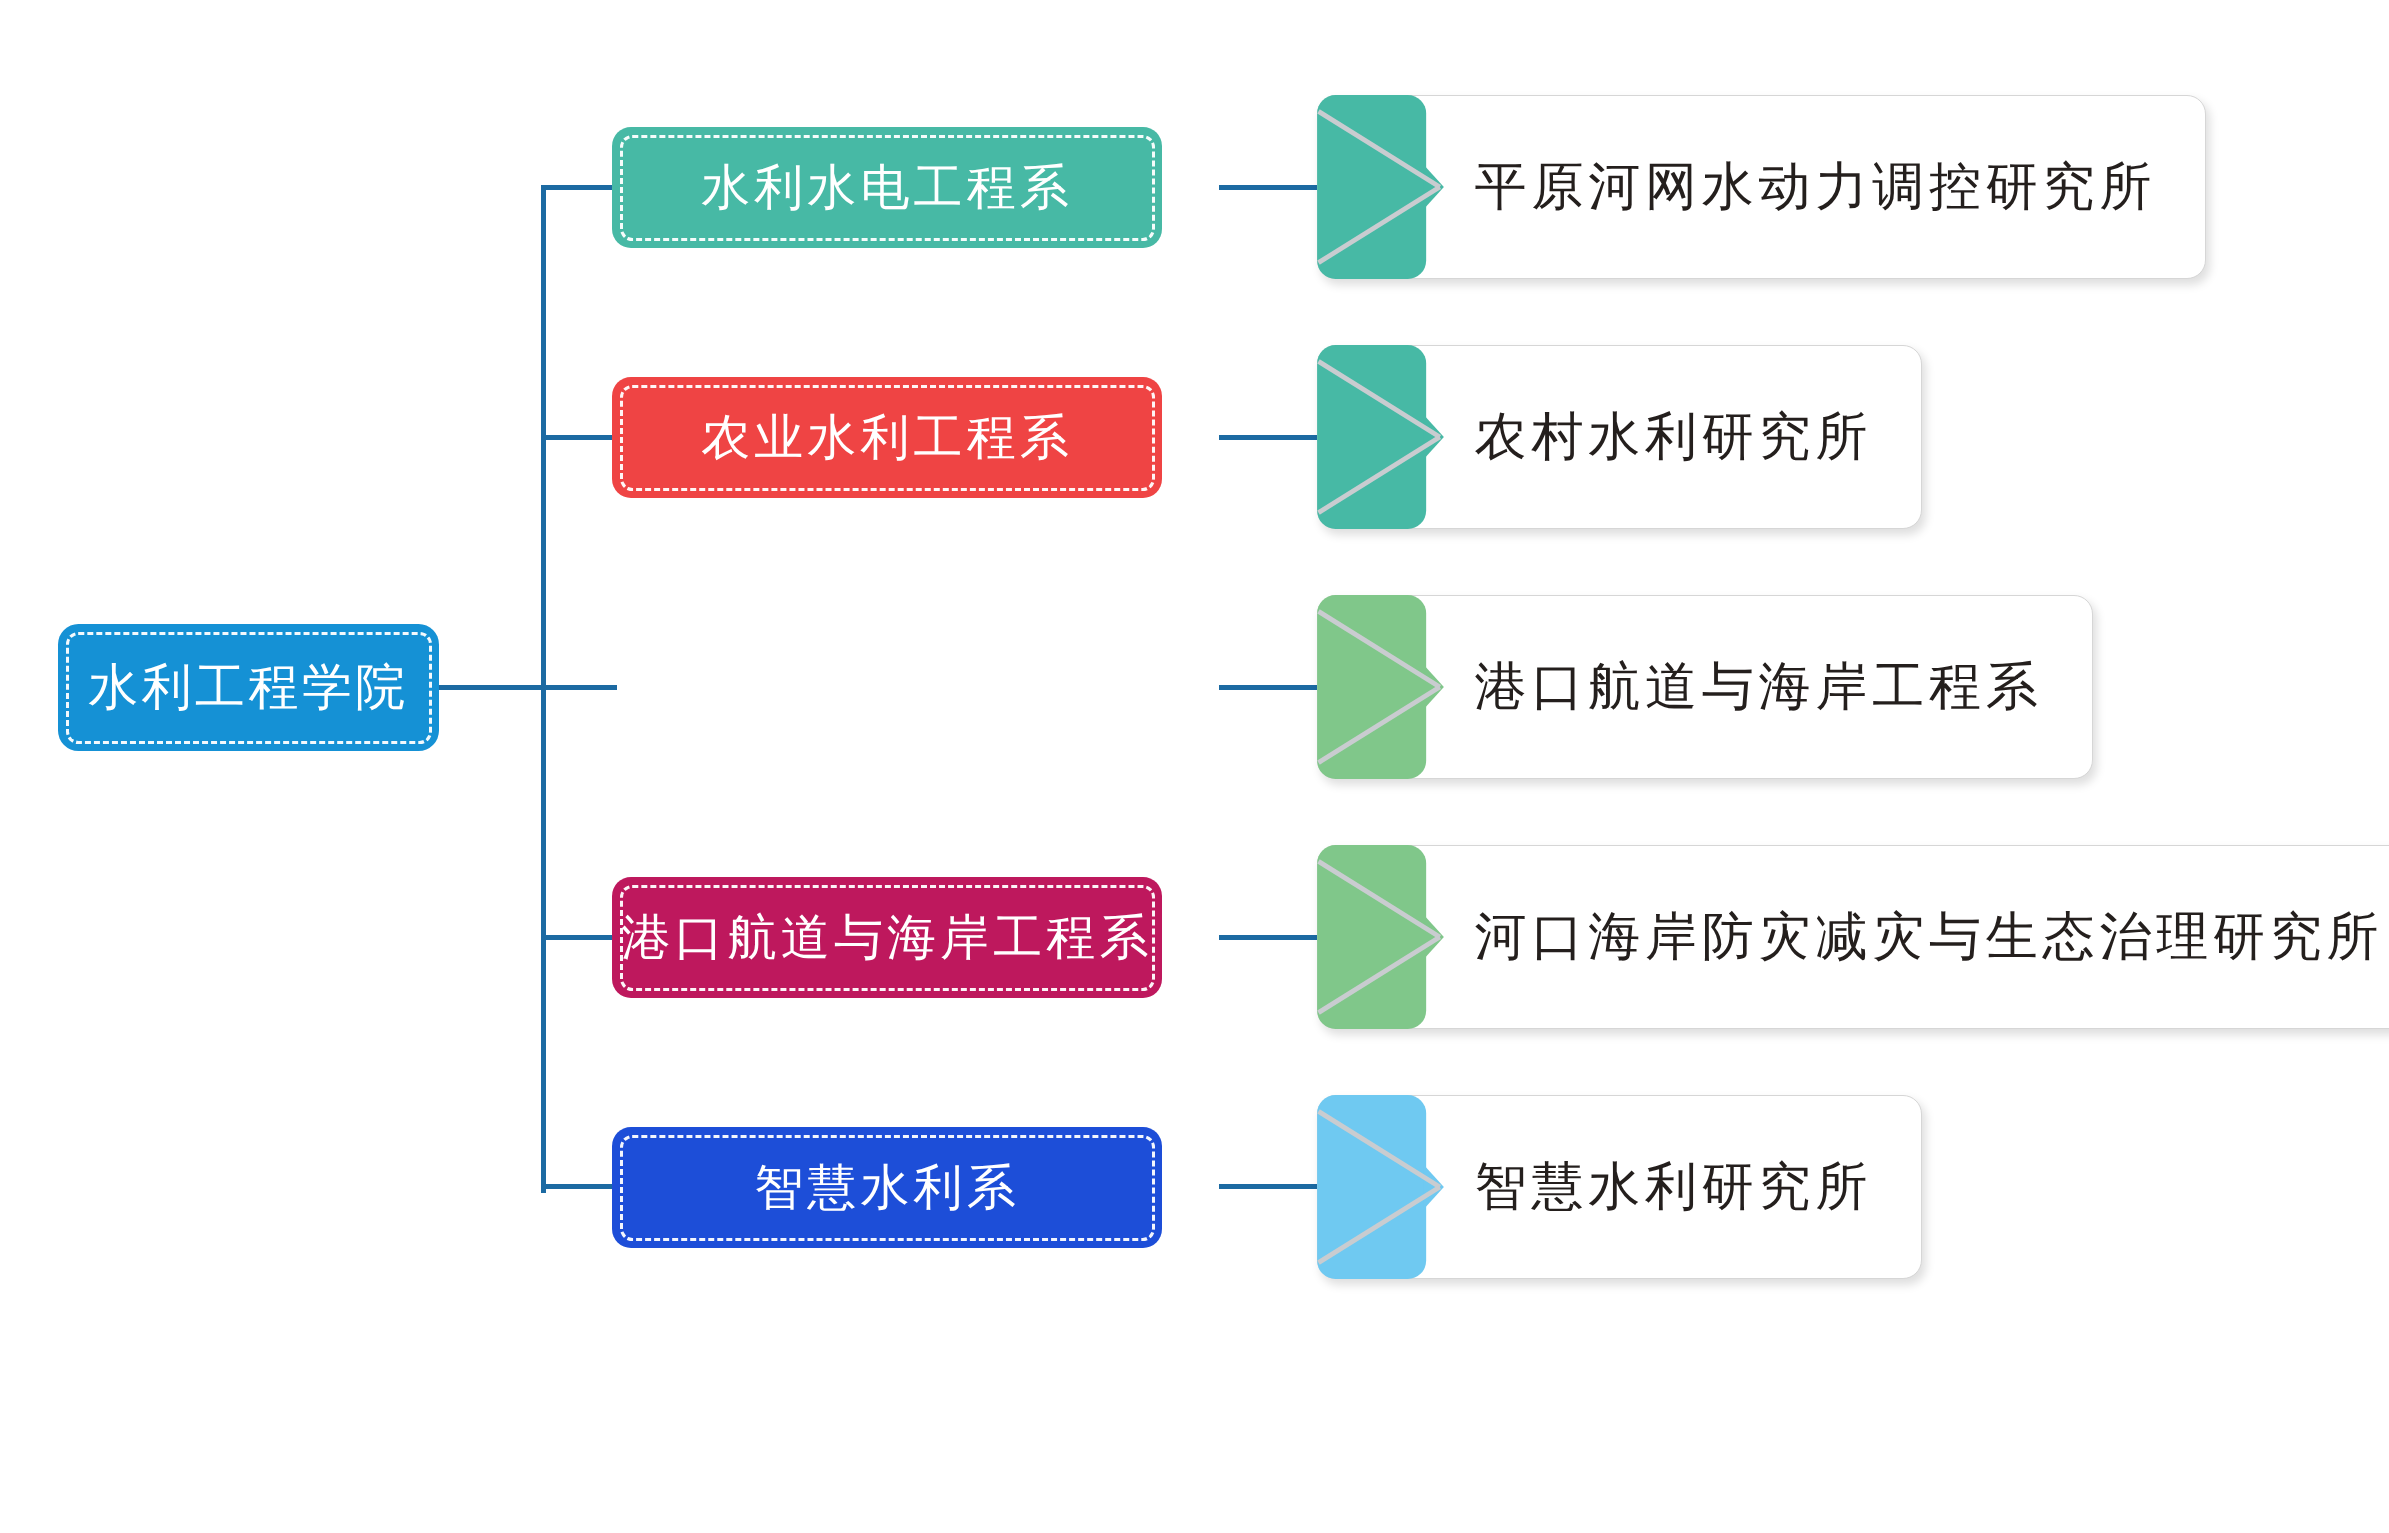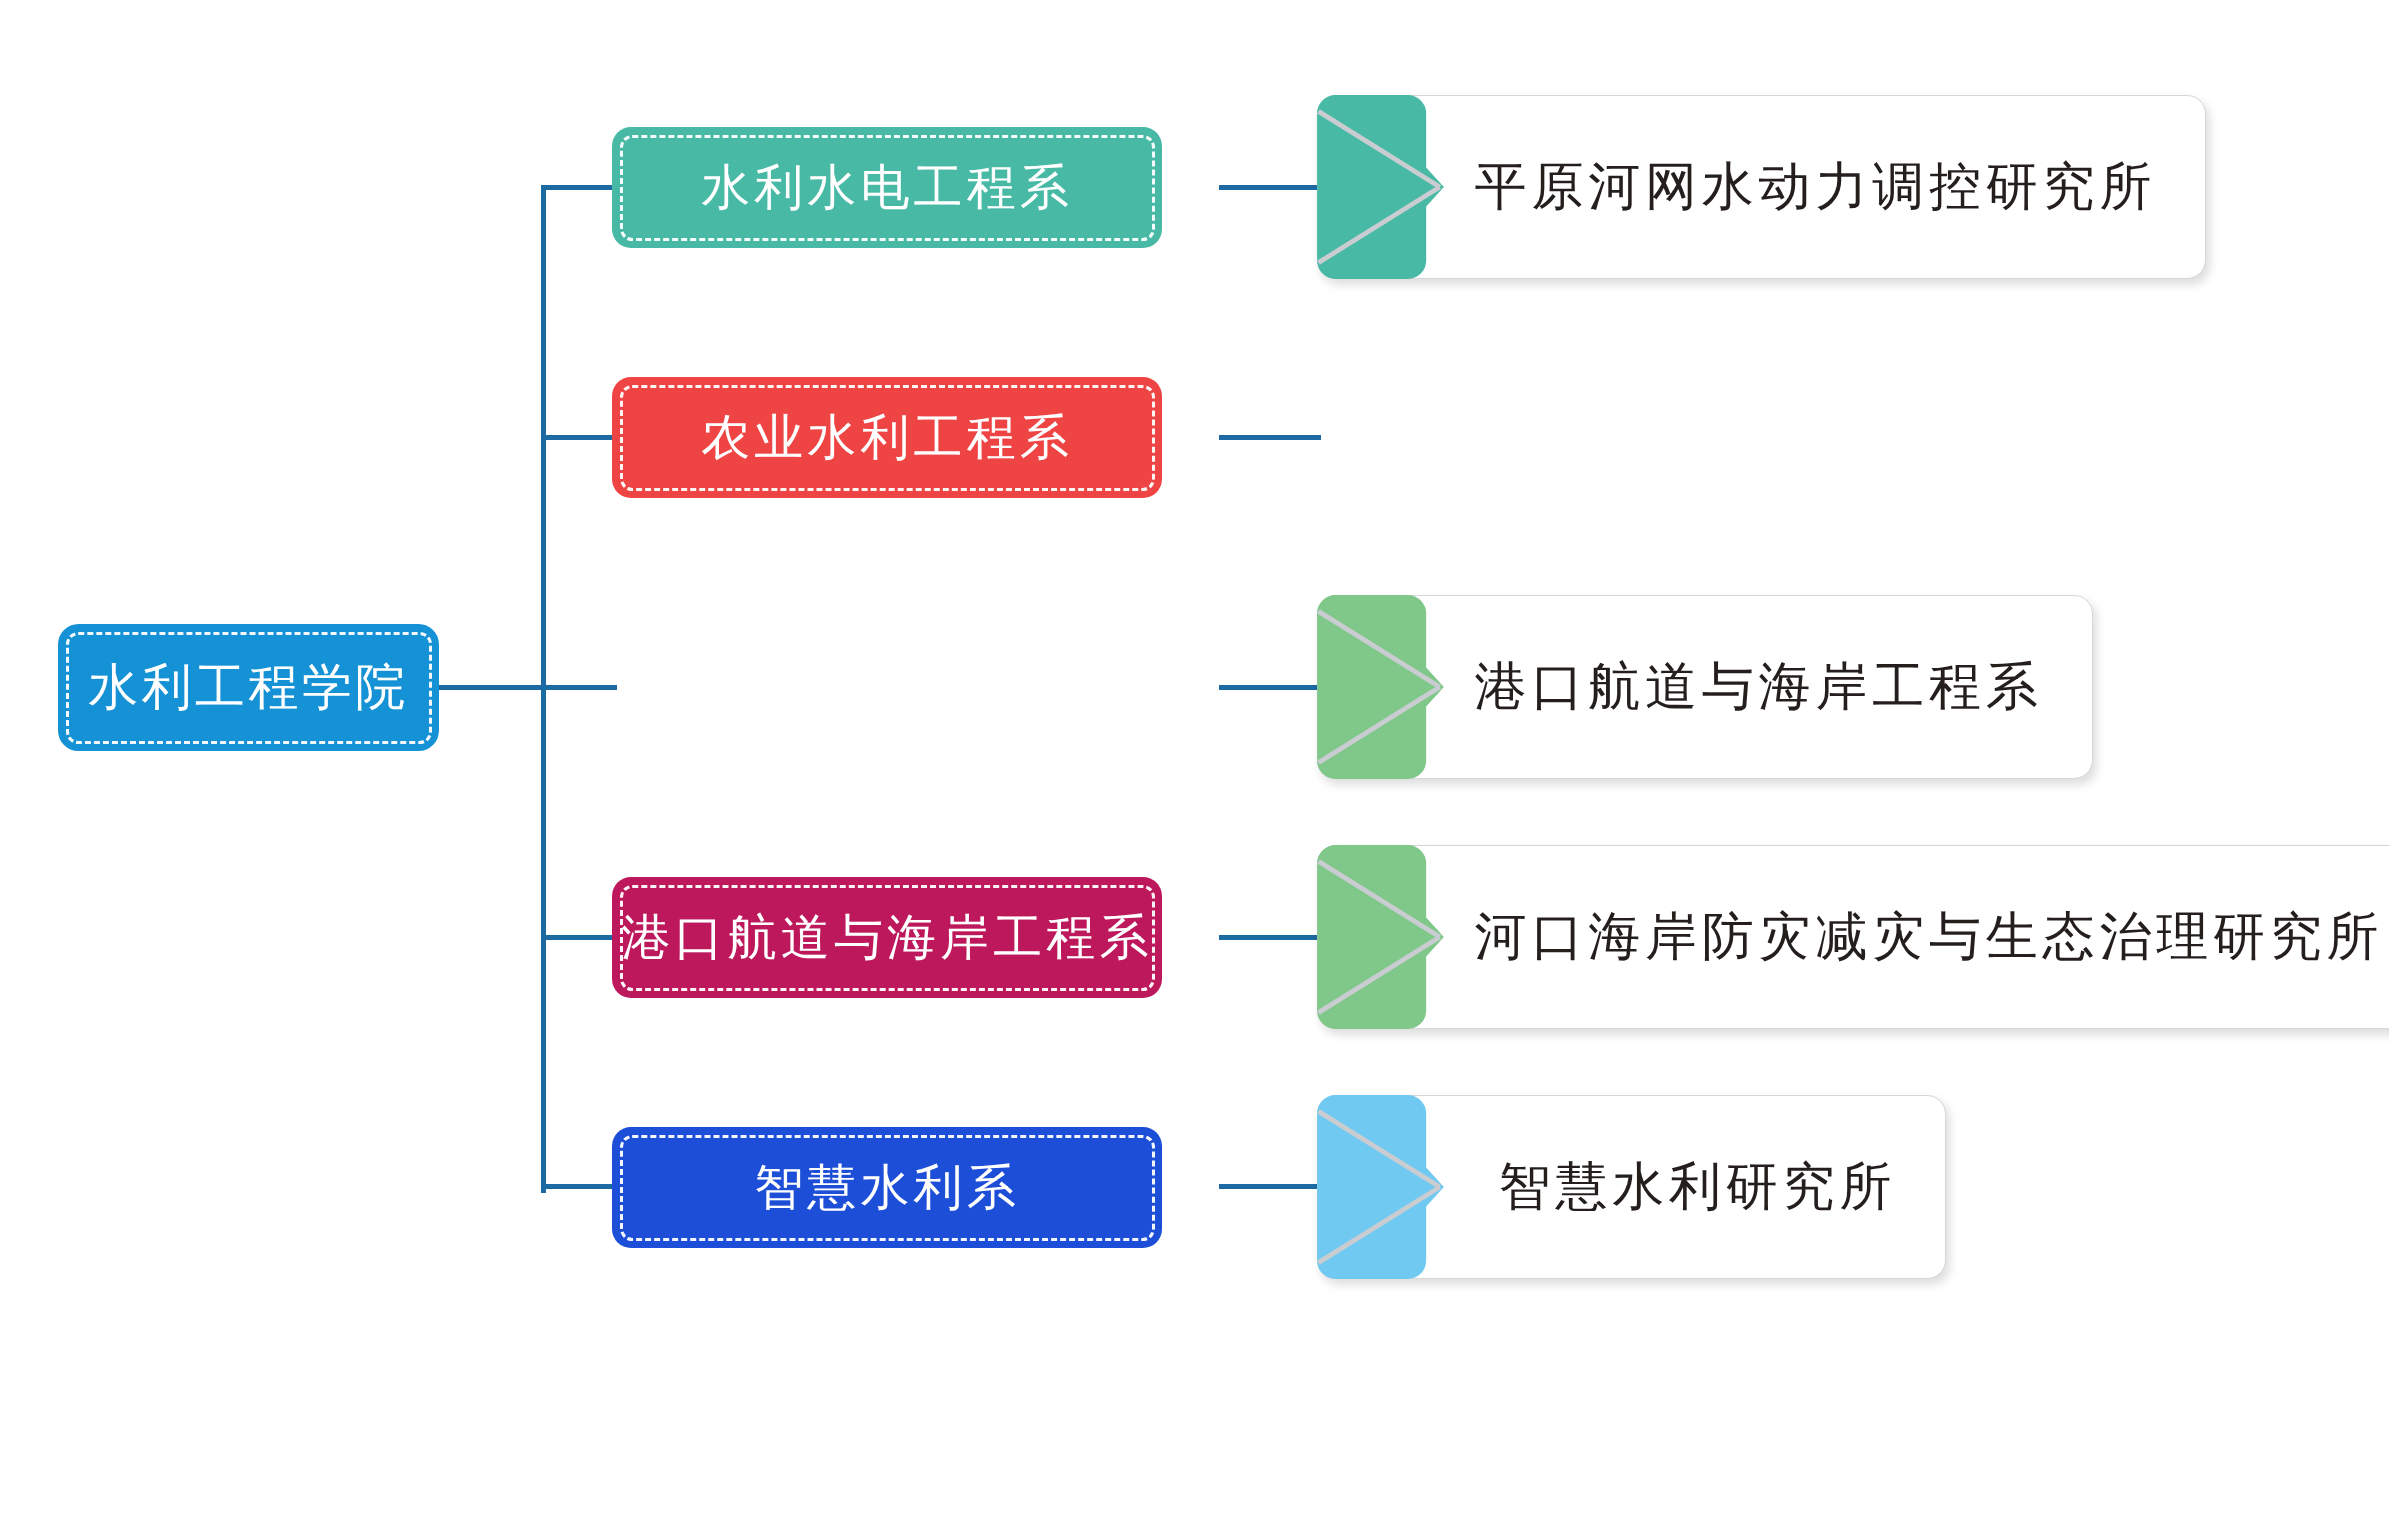--- a/index.html
+++ b/index.html
@@ -75,20 +75,29 @@
       </svg>
       <span class="inst-label">平原河网水动力调控研究所</span>
     </div>
 
     <div class="line branch" style="top: 435px; background: rgb(28, 106, 162);"></div>
     <div class="dept-node" style="top: 377px; background: #ef4444;">
       <div class="dash"></div>
       <span class="dept-label">农业水利工程系</span>
     </div>
     <div class="line inst-conn" style="top: 435px; background: rgb(28, 106, 162);"></div>
+    <div class="inst-node" style="top: 345px;">
+      <svg viewBox="0 0 186 270" aria-hidden="true">
+        <rect class="icon-fill" x="0" y="0" width="160" height="270" rx="27" fill="#47b9a5"></rect>
+        <polygon class="icon-fill" points="156,102 186,135 156,168" fill="#47b9a5"></polygon>
+        <line class="icon-line" x1="2" y1="24" x2="180" y2="135" stroke-width="7" stroke="#c9ccd0"></line>
+        <line class="icon-line" x1="2" y1="246" x2="180" y2="135" stroke-width="7" stroke="#c9ccd0"></line>
+      </svg>
+      <span class="inst-label">农村水利研究所</span>
+    </div>
 
     <div class="line branch" style="top: 685px; background: rgb(28, 106, 162);"></div>
     <div class="line inst-conn" style="top: 685px; background: rgb(28, 106, 162);"></div>
     <div class="inst-node" style="top: 595px;">
       <svg viewBox="0 0 186 270" aria-hidden="true">
         <rect class="icon-fill" x="0" y="0" width="160" height="270" rx="27" fill="#80c78a"></rect>
         <polygon class="icon-fill" points="156,102 186,135 156,168" fill="#80c78a"></polygon>
         <line class="icon-line" x1="2" y1="24" x2="180" y2="135" stroke-width="7" stroke="#c9ccd0"></line>
         <line class="icon-line" x1="2" y1="246" x2="180" y2="135" stroke-width="7" stroke="#c9ccd0"></line>
       </svg>
@@ -110,21 +119,21 @@
       </svg>
       <span class="inst-label">河口海岸防灾减灾与生态治理研究所</span>
     </div>
 
     <div class="line branch" style="top: 1184px; background: rgb(28, 106, 162);"></div>
     <div class="dept-node" style="top: 1127px; background: #1d4ed8;">
       <div class="dash"></div>
       <span class="dept-label">智慧水利系</span>
     </div>
     <div class="line inst-conn" style="top: 1184px; background: rgb(28, 106, 162);"></div>
-    <div class="inst-node" style="top: 1095px; gap: 24px;">
+    <div class="inst-node" style="top: 1095px;">
       <svg viewBox="0 0 186 270" aria-hidden="true">
         <rect class="icon-fill" x="0" y="0" width="160" height="270" rx="27" fill="#6fc9f1"></rect>
         <polygon class="icon-fill" points="156,102 186,135 156,168" fill="#6fc9f1"></polygon>
         <line class="icon-line" x1="2" y1="24" x2="180" y2="135" stroke-width="7" stroke="#c9ccd0"></line>
         <line class="icon-line" x1="2" y1="246" x2="180" y2="135" stroke-width="7" stroke="#c9ccd0"></line>
       </svg>
       <span class="inst-label">智慧水利研究所</span>
     </div>
   </div>
 

